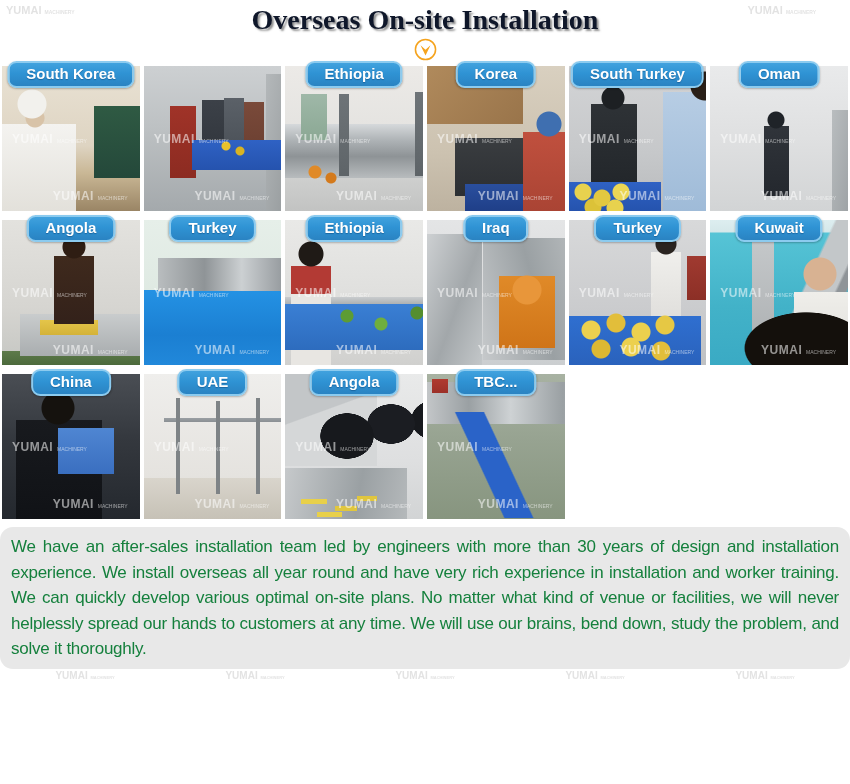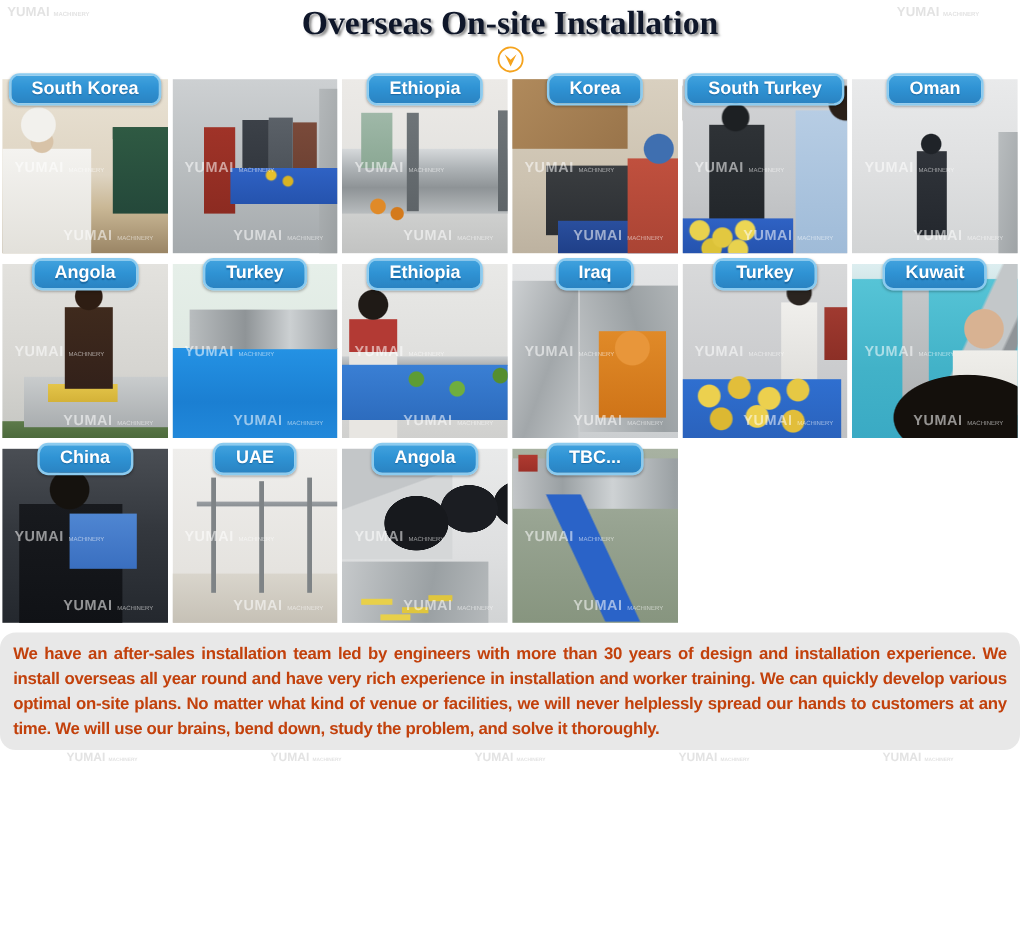--- a/index.html
+++ b/index.html
@@ -198,22 +198,22 @@
     linear-gradient(100deg,transparent 0 30%,#2f6fd0 31% 55%,transparent 56%) 120px 50px/86px 62px no-repeat,
     linear-gradient(90deg,#c3c6c8,#9aa0a3 20%,#ced2d4 40%,#9aa0a3 65%,#c3c6c8 85%,#a2a7aa) 0px 8px/209px 42px no-repeat,
     linear-gradient(180deg,#a8b2a2 0%,#97a391 45%,#87957f 100%); }
 
   
   .footer-box {
     margin:8px 0 0; background:#e8e8e8; border-radius:13px;
     padding:7px 11px; box-sizing:border-box; width:850px;
   }
   .footer-text {
-    margin:0; color:#c2410c;
-    font-size:14px; font-weight:700; letter-spacing:-0.25px;
+    margin:0; color:#15803d;
+    font-size:17px; font-weight:400; letter-spacing:-0.25px;
     line-height:1.5; text-align:justify;
   }
   .bottom-wm {
     display:flex; justify-content:space-around; margin-top:1px;
     color:#e3e3e3; font-weight:bold; font-size:10px;
   }
   .bottom-wm .wm-sub { font-size:4px; }
 </style>
 </head>
 <body>

